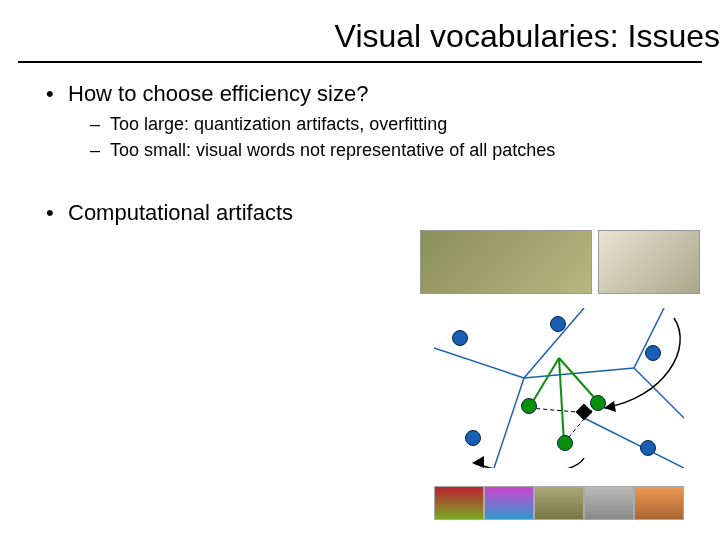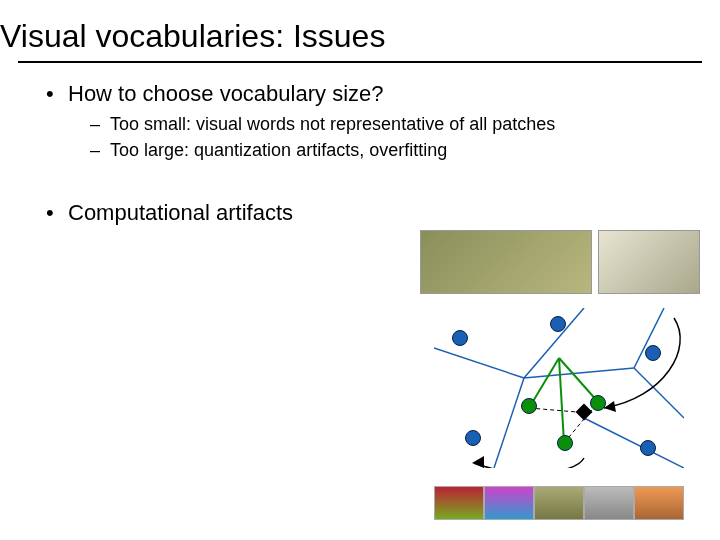--- a/index.html
+++ b/index.html
@@ -8,21 +8,21 @@
     width: 720px;
     height: 540px;
     font-family: Arial, Helvetica, sans-serif;
     background: #fff;
     color: #000;
     position: relative;
     overflow: hidden;
   }
   .title {
     font-size: 32px;
-    text-align: left;
+    text-align: right;
     margin-top: 18px;
     margin-bottom: 6px;
     font-weight: normal;
   }
   .rule {
     border: none;
     border-top: 2px solid #000;
     margin: 0 18px 18px 18px;
   }
   .content {
@@ -99,23 +99,23 @@
   }
 </style>
 </head>
 <body>
 
 <h1 class="title">Visual vocabularies: Issues</h1>
 <hr class="rule">
 
 <div class="content">
 
-  <div class="bullet-l1">How to choose vocabulary size?</div>
+  <div class="bullet-l1">How to choose efficiency size?</div>
+  <div class="bullet-l2">Too large: quantization artifacts, overfitting</div>
   <div class="bullet-l2">Too small: visual words not representative of all patches</div>
-  <div class="bullet-l2">Too large: quantization artifacts, overfitting</div>
 
   <div class="gap"></div>
 
   <div class="bullet-l1">Computational artifacts</div>
 
   <div class="gap"></div>
 
 
 </div>
 

